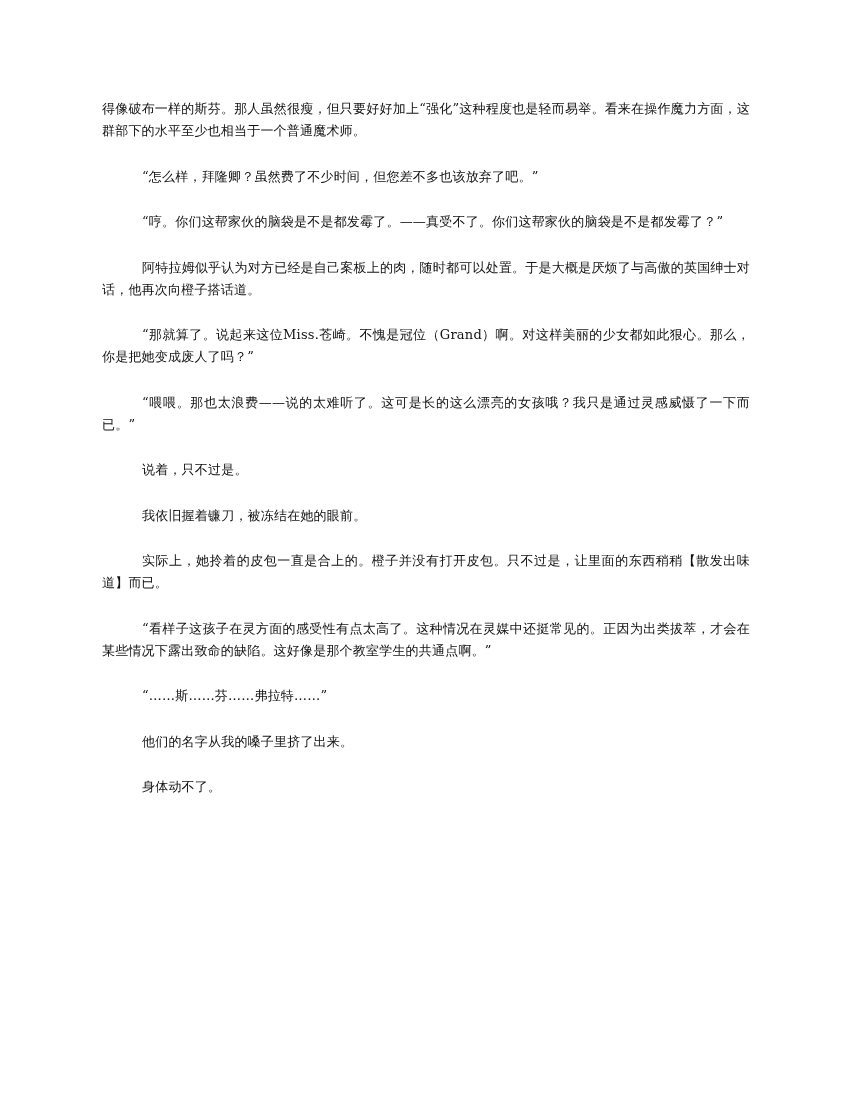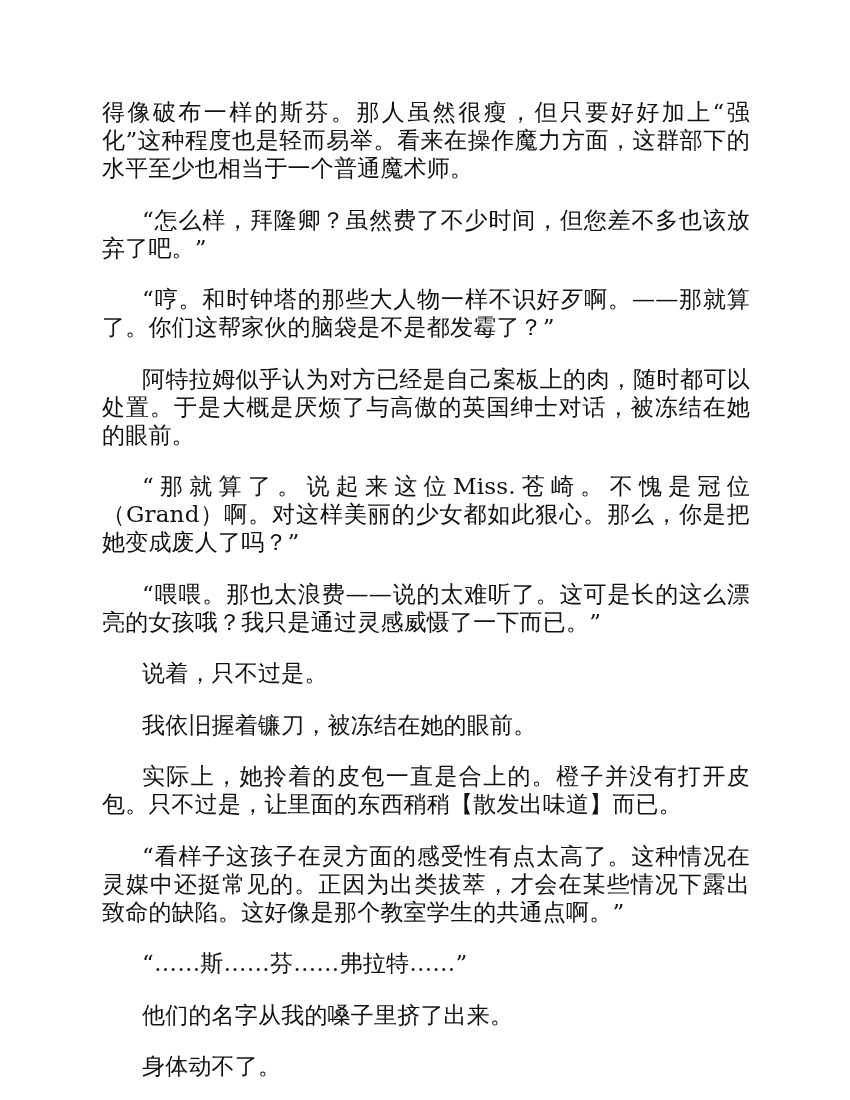--- a/index.html
+++ b/index.html
@@ -1,30 +1,30 @@
 <!DOCTYPE html>
 <html><head>
 <meta charset="utf-8">
 <style>
   html, body { margin:0; padding:0; background:#ffffff; }
   body { width:850px; height:1100px; position:relative; overflow:hidden;
          font-family: "DejaVu Serif", "Liberation Serif", serif; color:#111; }
   .page { position:absolute; left:102px; top:98px; width:648px; }
-  .para { font-size:23px; line-height:28px; margin:0 0 23.5px 0;
+  .para { font-size:13px; line-height:22px; margin:0 0 23.5px 0;
           text-align:justify; text-justify:inter-character; letter-spacing:0.2px; }
   .para.indent { text-indent:40px; }
 </style>
 </head>
 <body>
 
 <div class="page">
   <p class="para">得像破布一样的斯芬。那人虽然很瘦，但只要好好加上“强化”这种程度也是轻而易举。看来在操作魔力方面，这群部下的水平至少也相当于一个普通魔术师。</p>
   <p class="para indent">“怎么样，拜隆卿？虽然费了不少时间，但您差不多也该放弃了吧。”</p>
-  <p class="para indent">“哼。和时钟塔的那些大人物一样不识好歹啊。——那就算了。你们这帮家伙的脑袋是不是都发霉了？”</p>
-  <p class="para indent">阿特拉姆似乎认为对方已经是自己案板上的肉，随时都可以处置。于是大概是厌烦了与高傲的英国绅士对话，被冻结在她的眼前。</p>
+  <p class="para indent">“哼。你们这帮家伙的脑袋是不是都发霉了。——真受不了。你们这帮家伙的脑袋是不是都发霉了？”</p>
+  <p class="para indent">阿特拉姆似乎认为对方已经是自己案板上的肉，随时都可以处置。于是大概是厌烦了与高傲的英国绅士对话，他再次向橙子搭话道。</p>
   <p class="para indent">“那就算了。说起来这位Miss.苍崎。不愧是冠位（Grand）啊。对这样美丽的少女都如此狠心。那么，你是把她变成废人了吗？”</p>
   <p class="para indent">“喂喂。那也太浪费——说的太难听了。这可是长的这么漂亮的女孩哦？我只是通过灵感威慑了一下而已。”</p>
   <p class="para indent">说着，只不过是。</p>
   <p class="para indent">我依旧握着镰刀，被冻结在她的眼前。</p>
   <p class="para indent">实际上，她拎着的皮包一直是合上的。橙子并没有打开皮包。只不过是，让里面的东西稍稍【散发出味道】而已。</p>
   <p class="para indent">“看样子这孩子在灵方面的感受性有点太高了。这种情况在灵媒中还挺常见的。正因为出类拔萃，才会在某些情况下露出致命的缺陷。这好像是那个教室学生的共通点啊。”</p>
   <p class="para indent">“……斯……芬……弗拉特……”</p>
   <p class="para indent">他们的名字从我的嗓子里挤了出来。</p>
   <p class="para indent">身体动不了。</p>
 </div>

